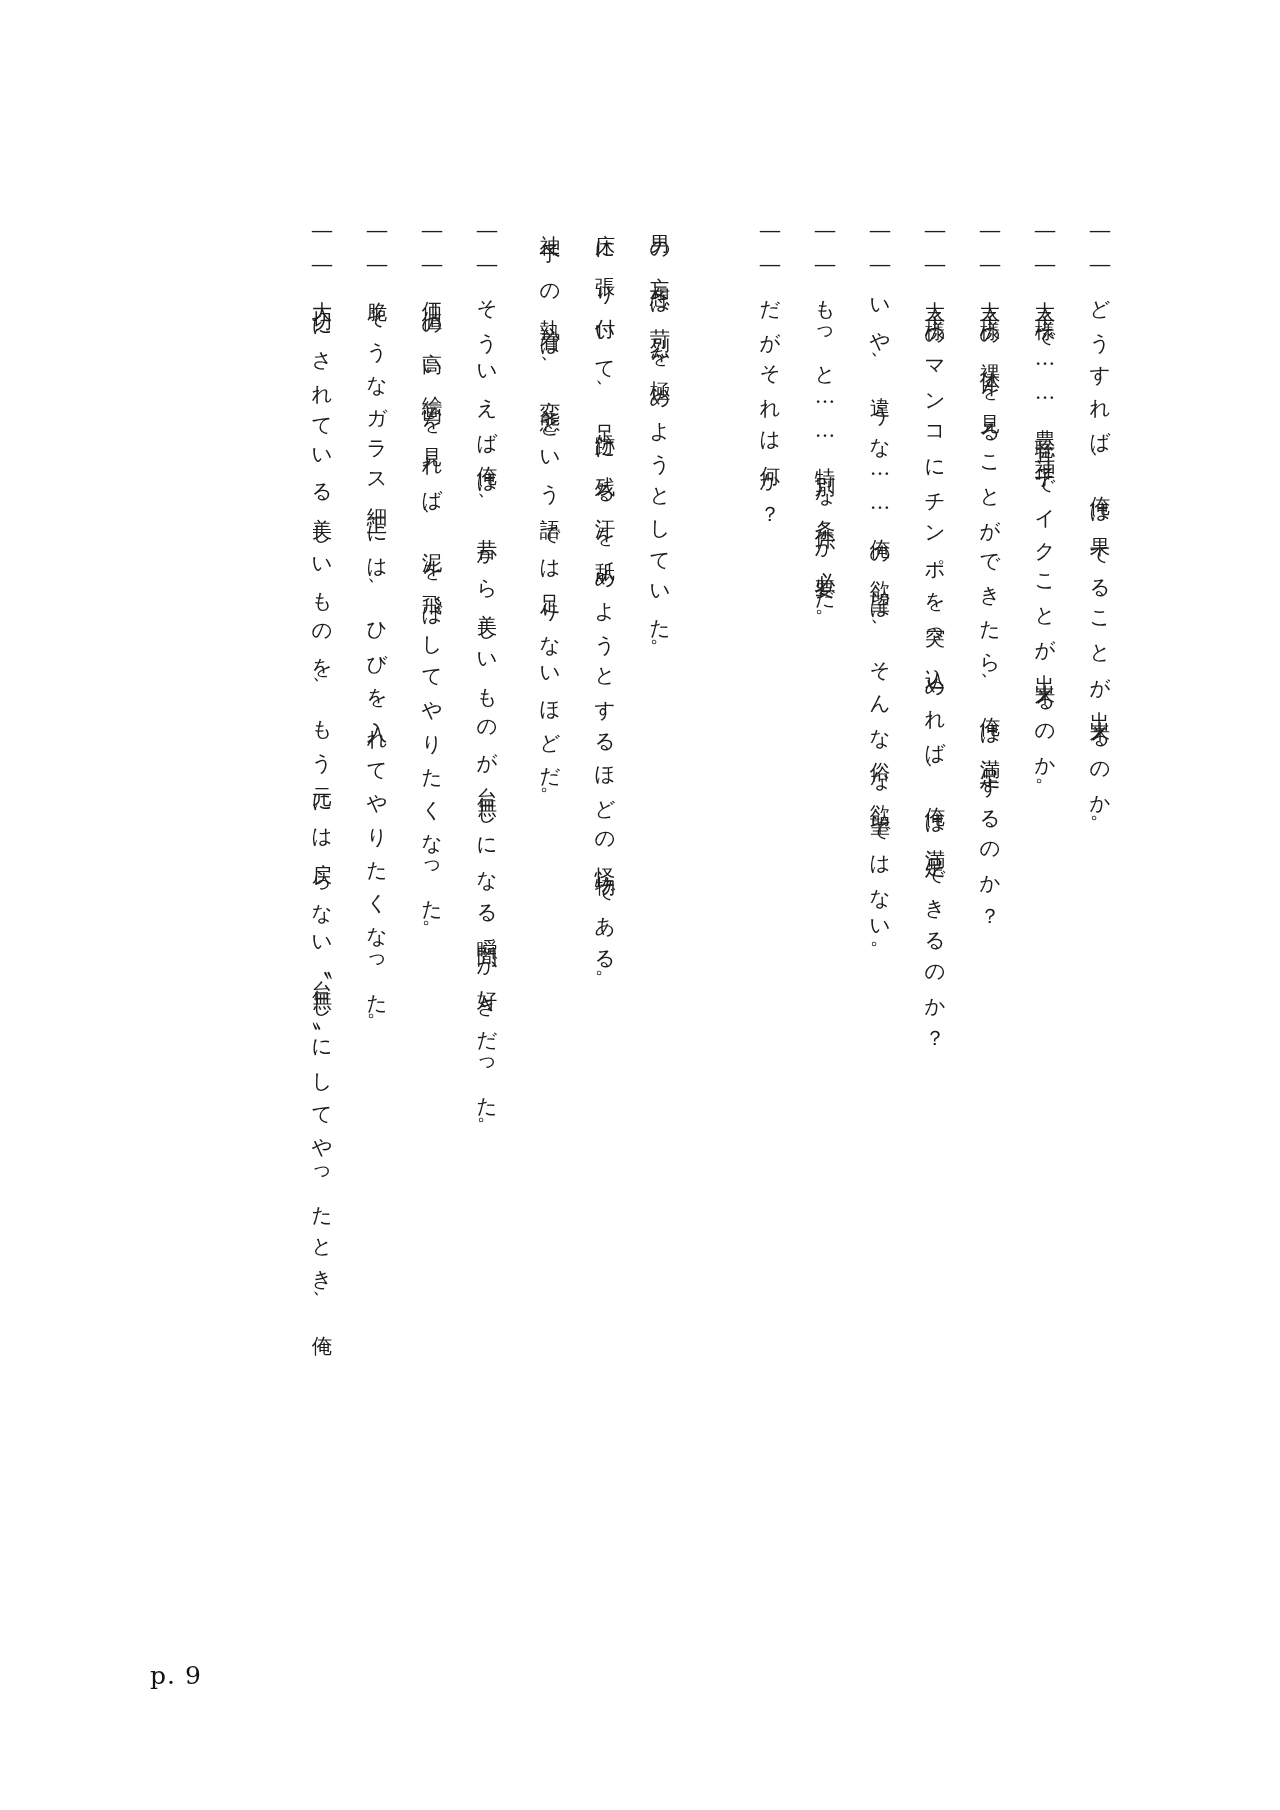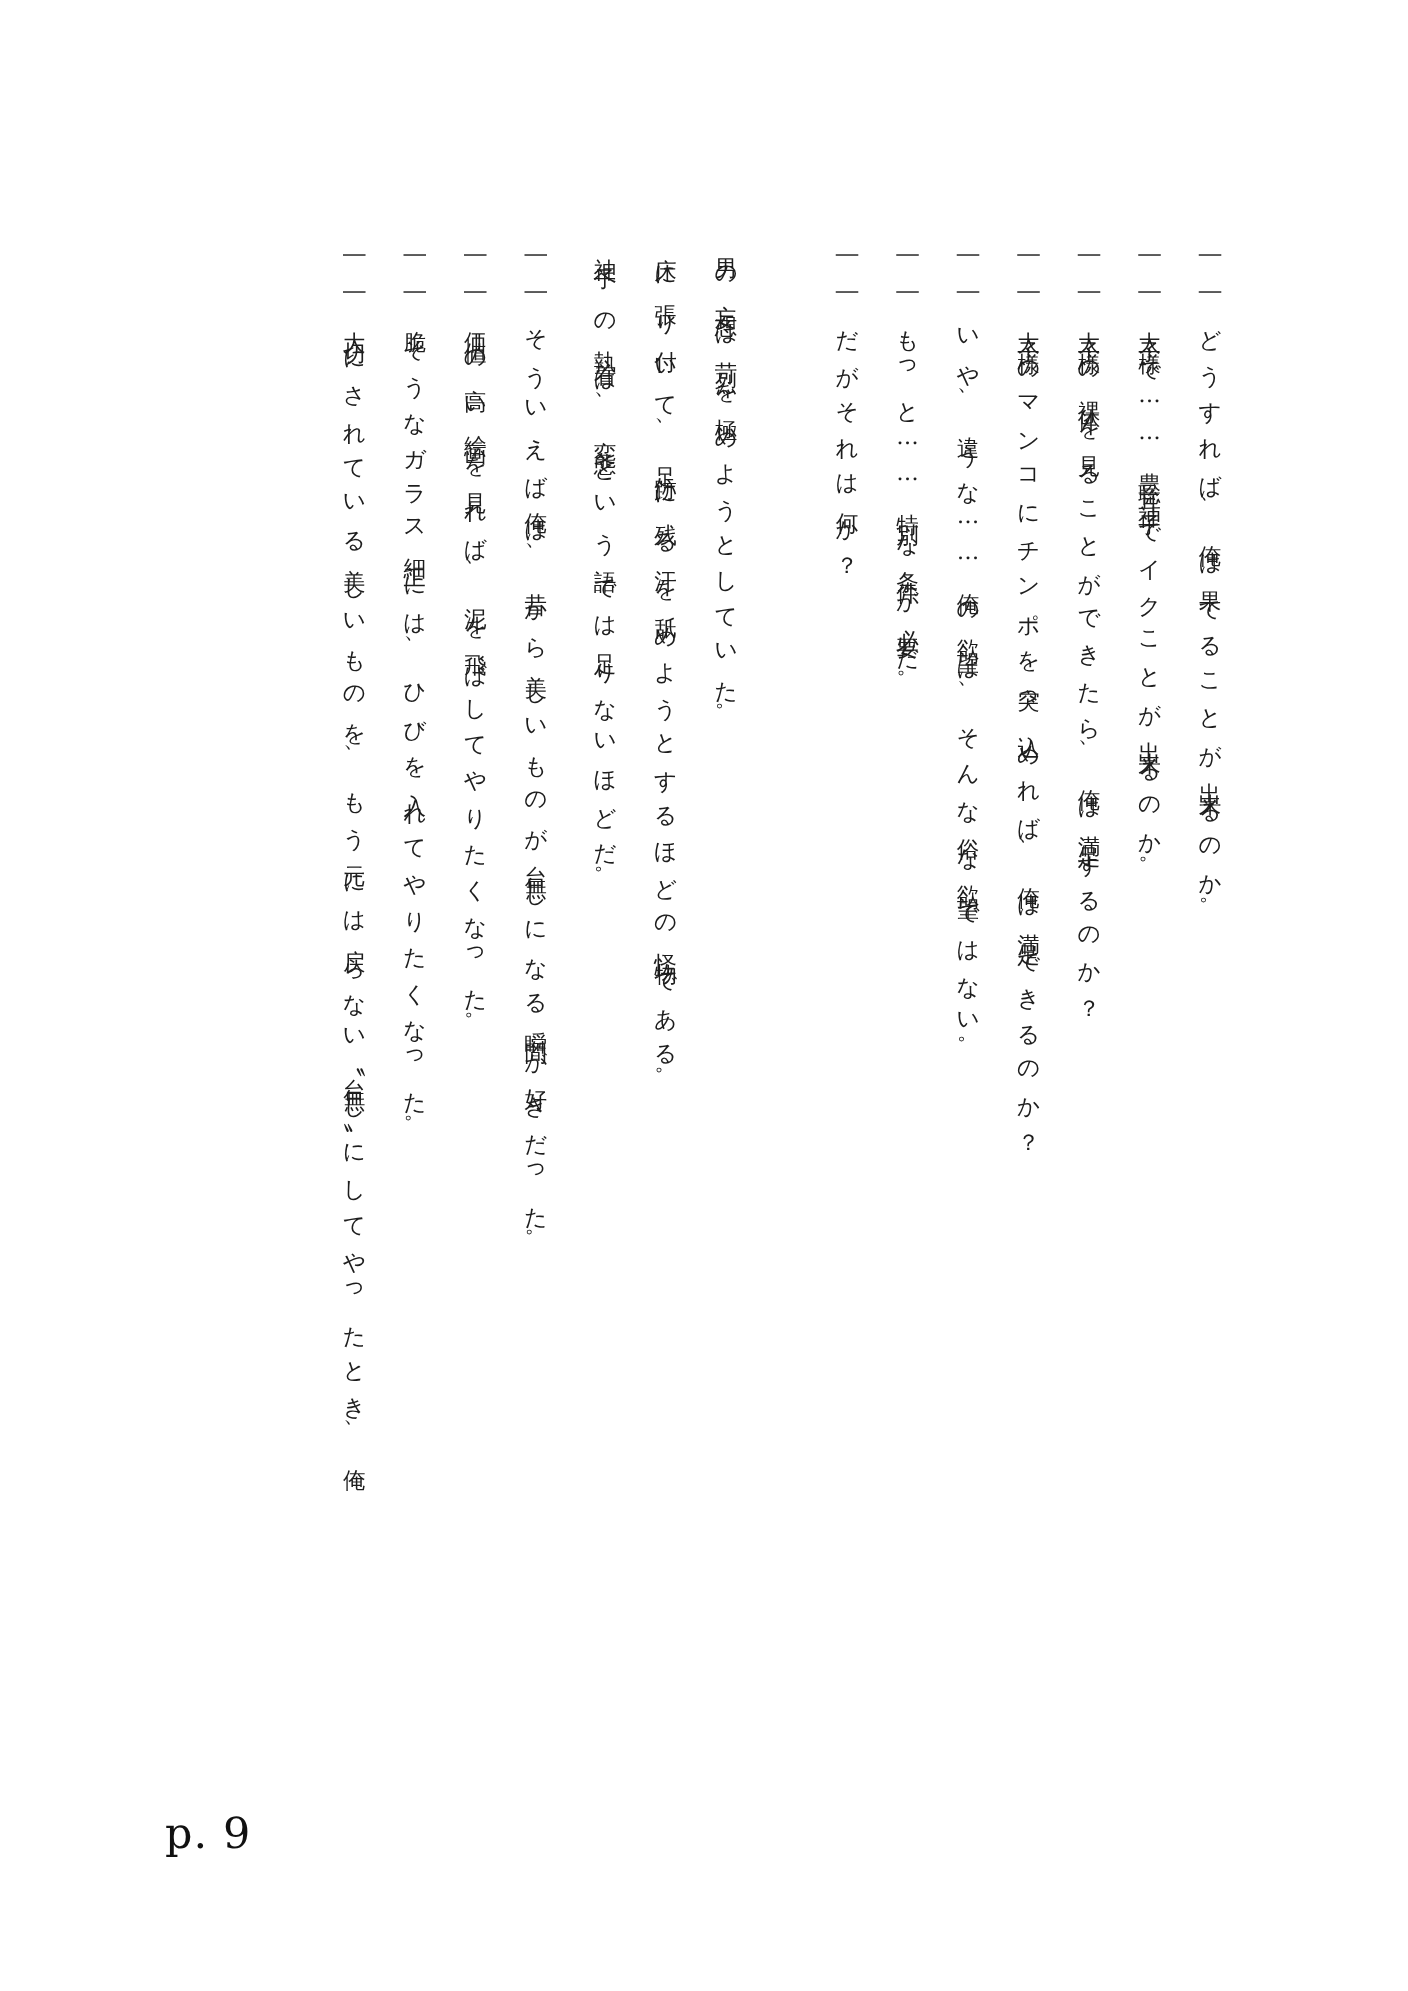--- a/index.html
+++ b/index.html
@@ -59,21 +59,21 @@
   .vgap-sm {
     flex: 0 0 8px;
     width: 8px;
     height: 100%;
   }
 
   #page-number {
     position: absolute;
     left: 150px;
     bottom: 120px;
-    font-size: 39px;
+    font-size: 25px;
     font-family: "DejaVu Serif", "Liberation Serif", serif;
     color: #111111;
     letter-spacing: 1px;
   }
 </style>
 </head>
 <body>
 
 <div id="page">
 

